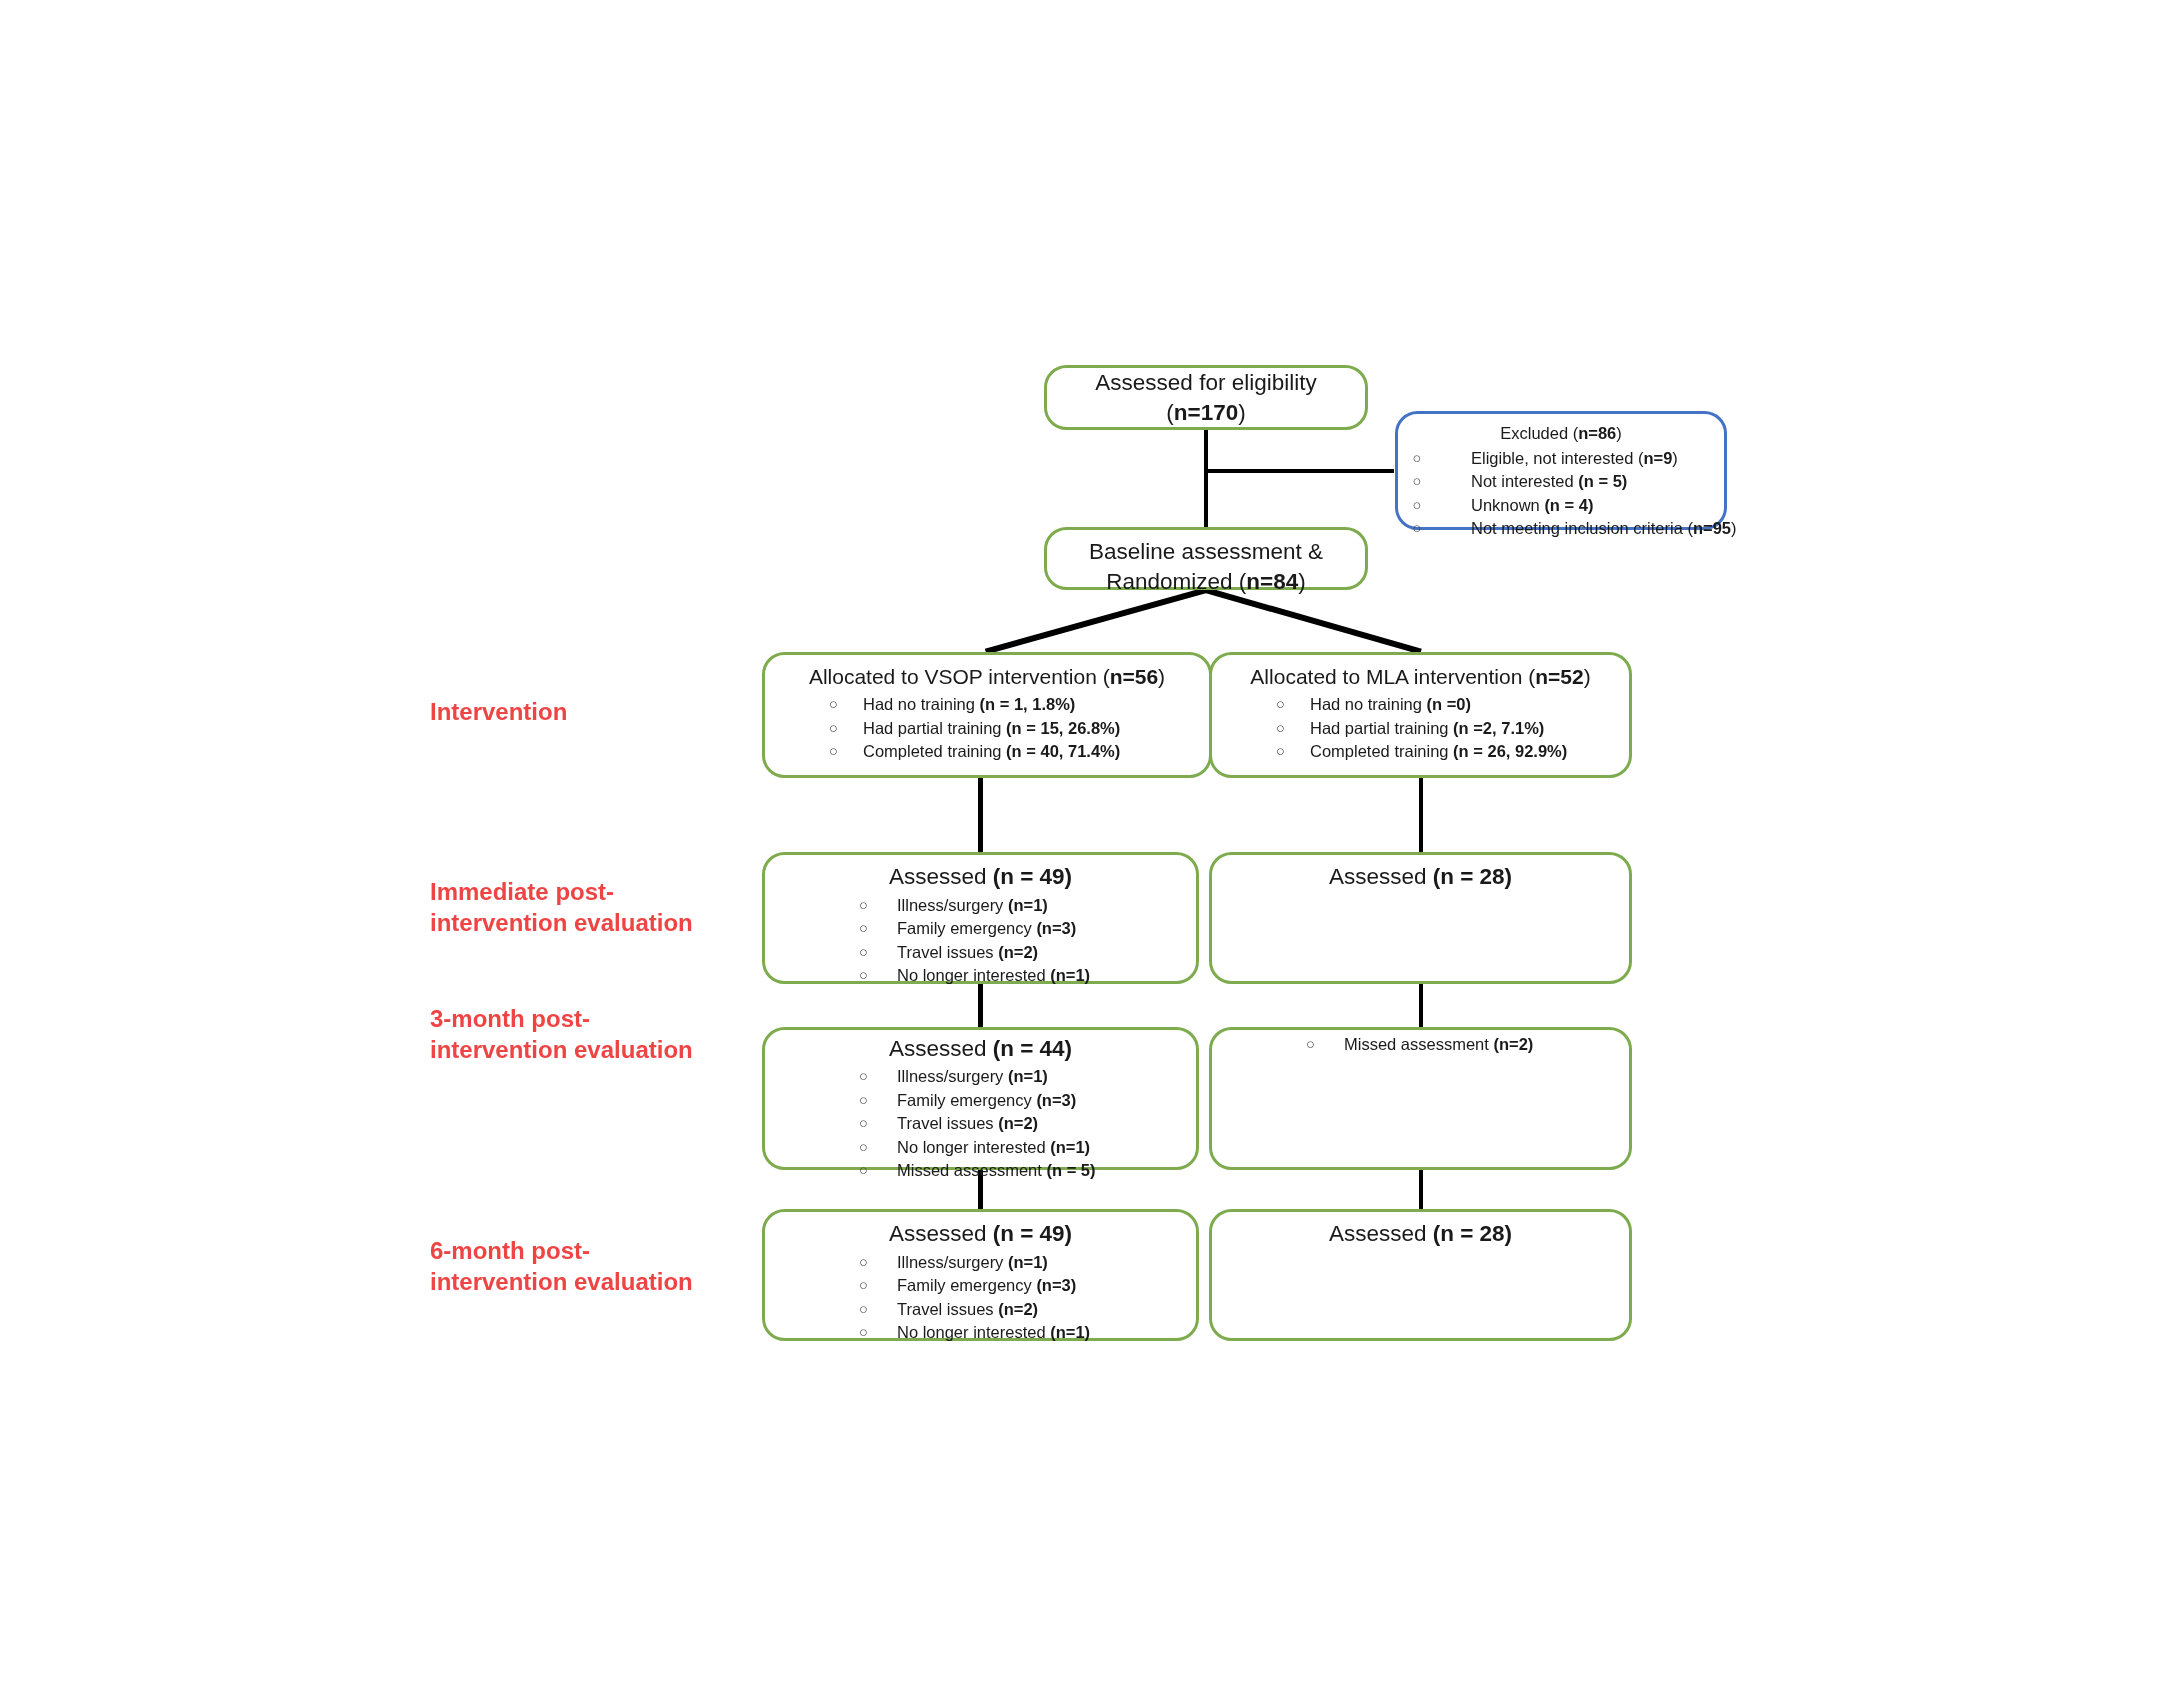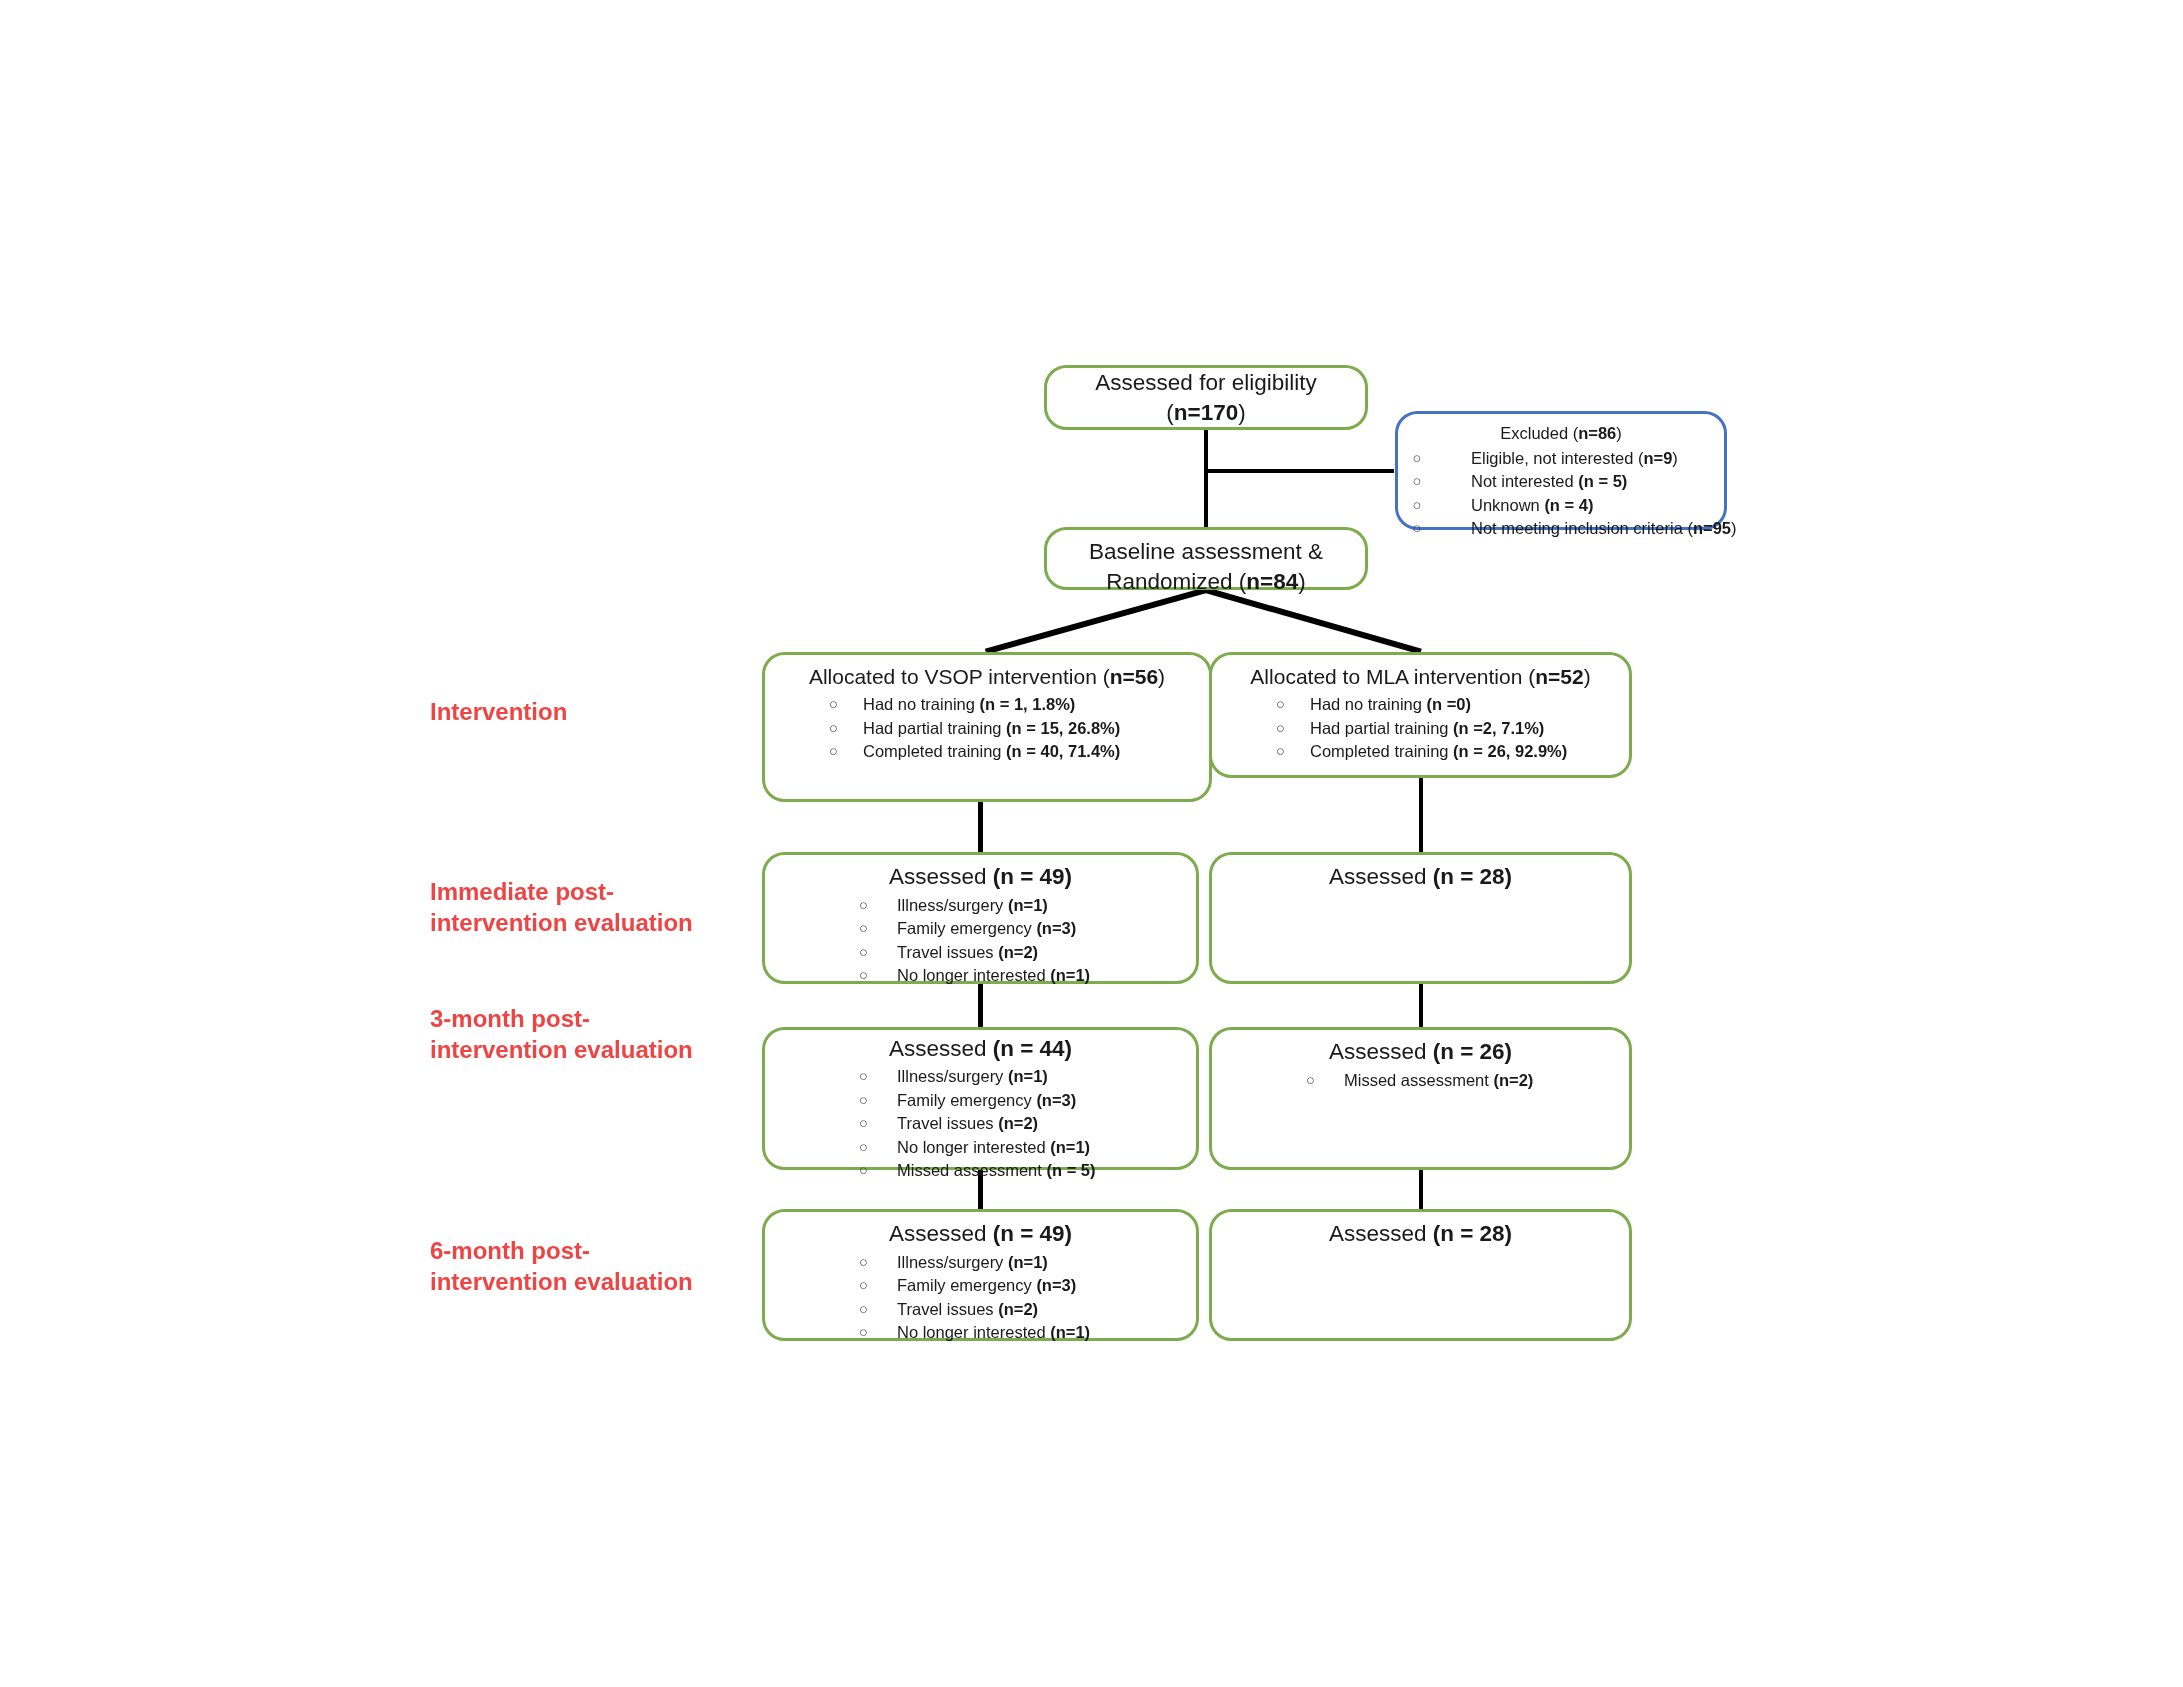--- a/index.html
+++ b/index.html
@@ -95,21 +95,21 @@
 
   #node-excluded    { left: 1395px; top: 411px;  width: 332px;  height: 119px; }
   #node-excluded .node-title { padding-top: 8px; font-size: 16.5px; }
   #node-excluded ul.bullets { margin-top: 2.6px; }
   #node-excluded ul.bullets li { padding-left: 73px; }
   #node-excluded ul.bullets li .bullet-mark { left: 14.6px; }
 
   #node-baseline    { left: 1044px; top: 527px;  width: 324px;  height: 63px; }
   #node-baseline .node-title { padding-top: 6.6px; }
 
-  #node-vsop        { left: 762px; top: 652px;  width: 450px;  height: 150px; }
+  #node-vsop        { left: 762px; top: 652px;  width: 450px;  height: 126px; }
   #node-vsop .node-title { padding-top: 8px; font-size: 21px; }
   #node-vsop ul.bullets { margin-top: 2px; }
   #node-vsop ul.bullets li { padding-left: 98px; }
   #node-vsop ul.bullets li .bullet-mark { left: 64px; }
 
   #node-mla         { left: 1209px; top: 652px;  width: 423px;  height: 126px; }
   #node-mla .node-title { padding-top: 8px; font-size: 21px; }
   #node-mla ul.bullets { margin-top: 2px; }
   #node-mla ul.bullets li { padding-left: 98px; }
   #node-mla ul.bullets li .bullet-mark { left: 64px; }
@@ -247,21 +247,20 @@
     <ul class="bullets">
         <li><span class="bullet-mark">○</span><span class="bullet-text">Illness/surgery <b>(n=1)</b></span></li>
         <li><span class="bullet-mark">○</span><span class="bullet-text">Family emergency <b>(n=3)</b></span></li>
         <li><span class="bullet-mark">○</span><span class="bullet-text">Travel issues <b>(n=2)</b></span></li>
         <li><span class="bullet-mark">○</span><span class="bullet-text">No longer interested <b>(n=1)</b></span></li>
         <li><span class="bullet-mark">○</span><span class="bullet-text">Missed assessment <b>(n = 5)</b></span></li>
       </ul>
   </div>
 
   <div class="node" id="node-m3-r">
-    <div class="node-title">Assessed <b>(n = 26)</b></div>
     <ul class="bullets">
         <li><span class="bullet-mark">○</span><span class="bullet-text">Missed assessment <b>(n=2)</b></span></li>
       </ul>
   </div>
 
   <div class="node" id="node-m6-l">
     <div class="node-title">Assessed <b>(n = 49)</b></div>
     <ul class="bullets">
         <li><span class="bullet-mark">○</span><span class="bullet-text">Illness/surgery <b>(n=1)</b></span></li>
         <li><span class="bullet-mark">○</span><span class="bullet-text">Family emergency <b>(n=3)</b></span></li>

